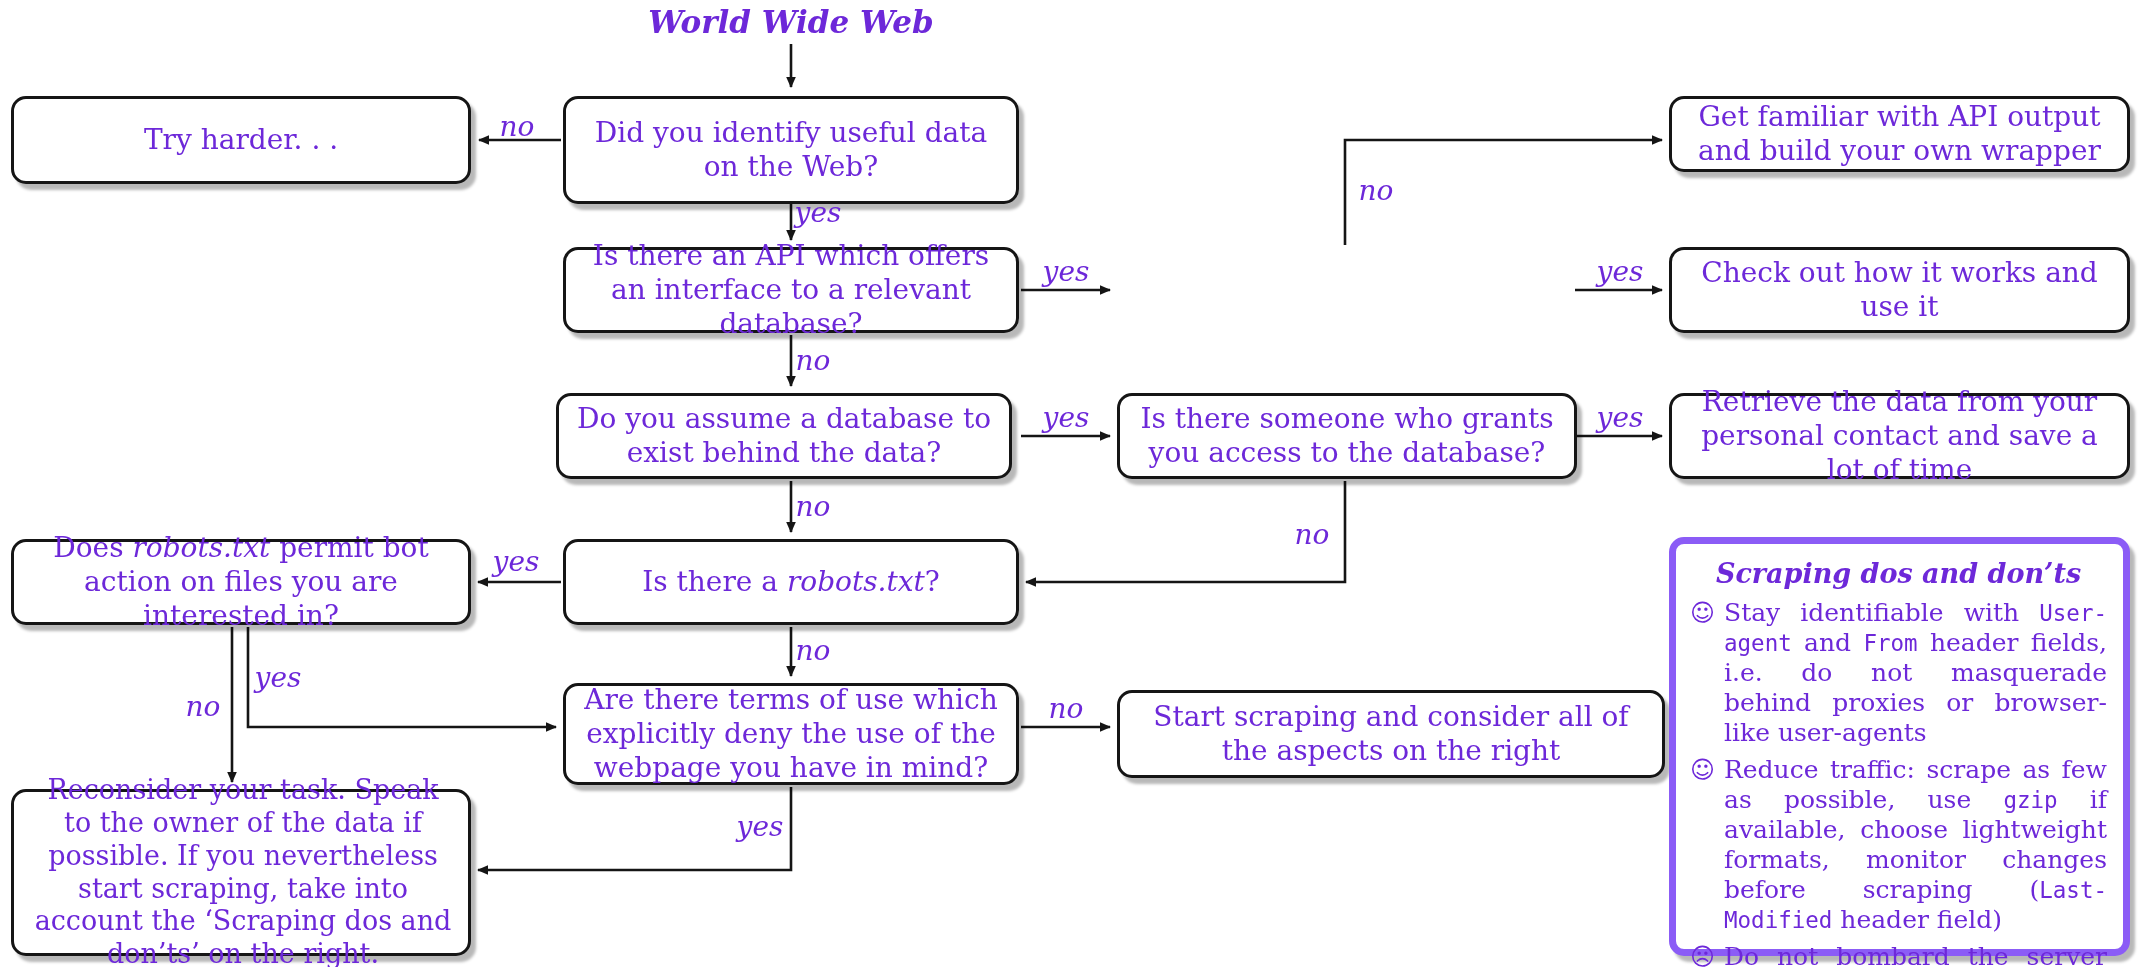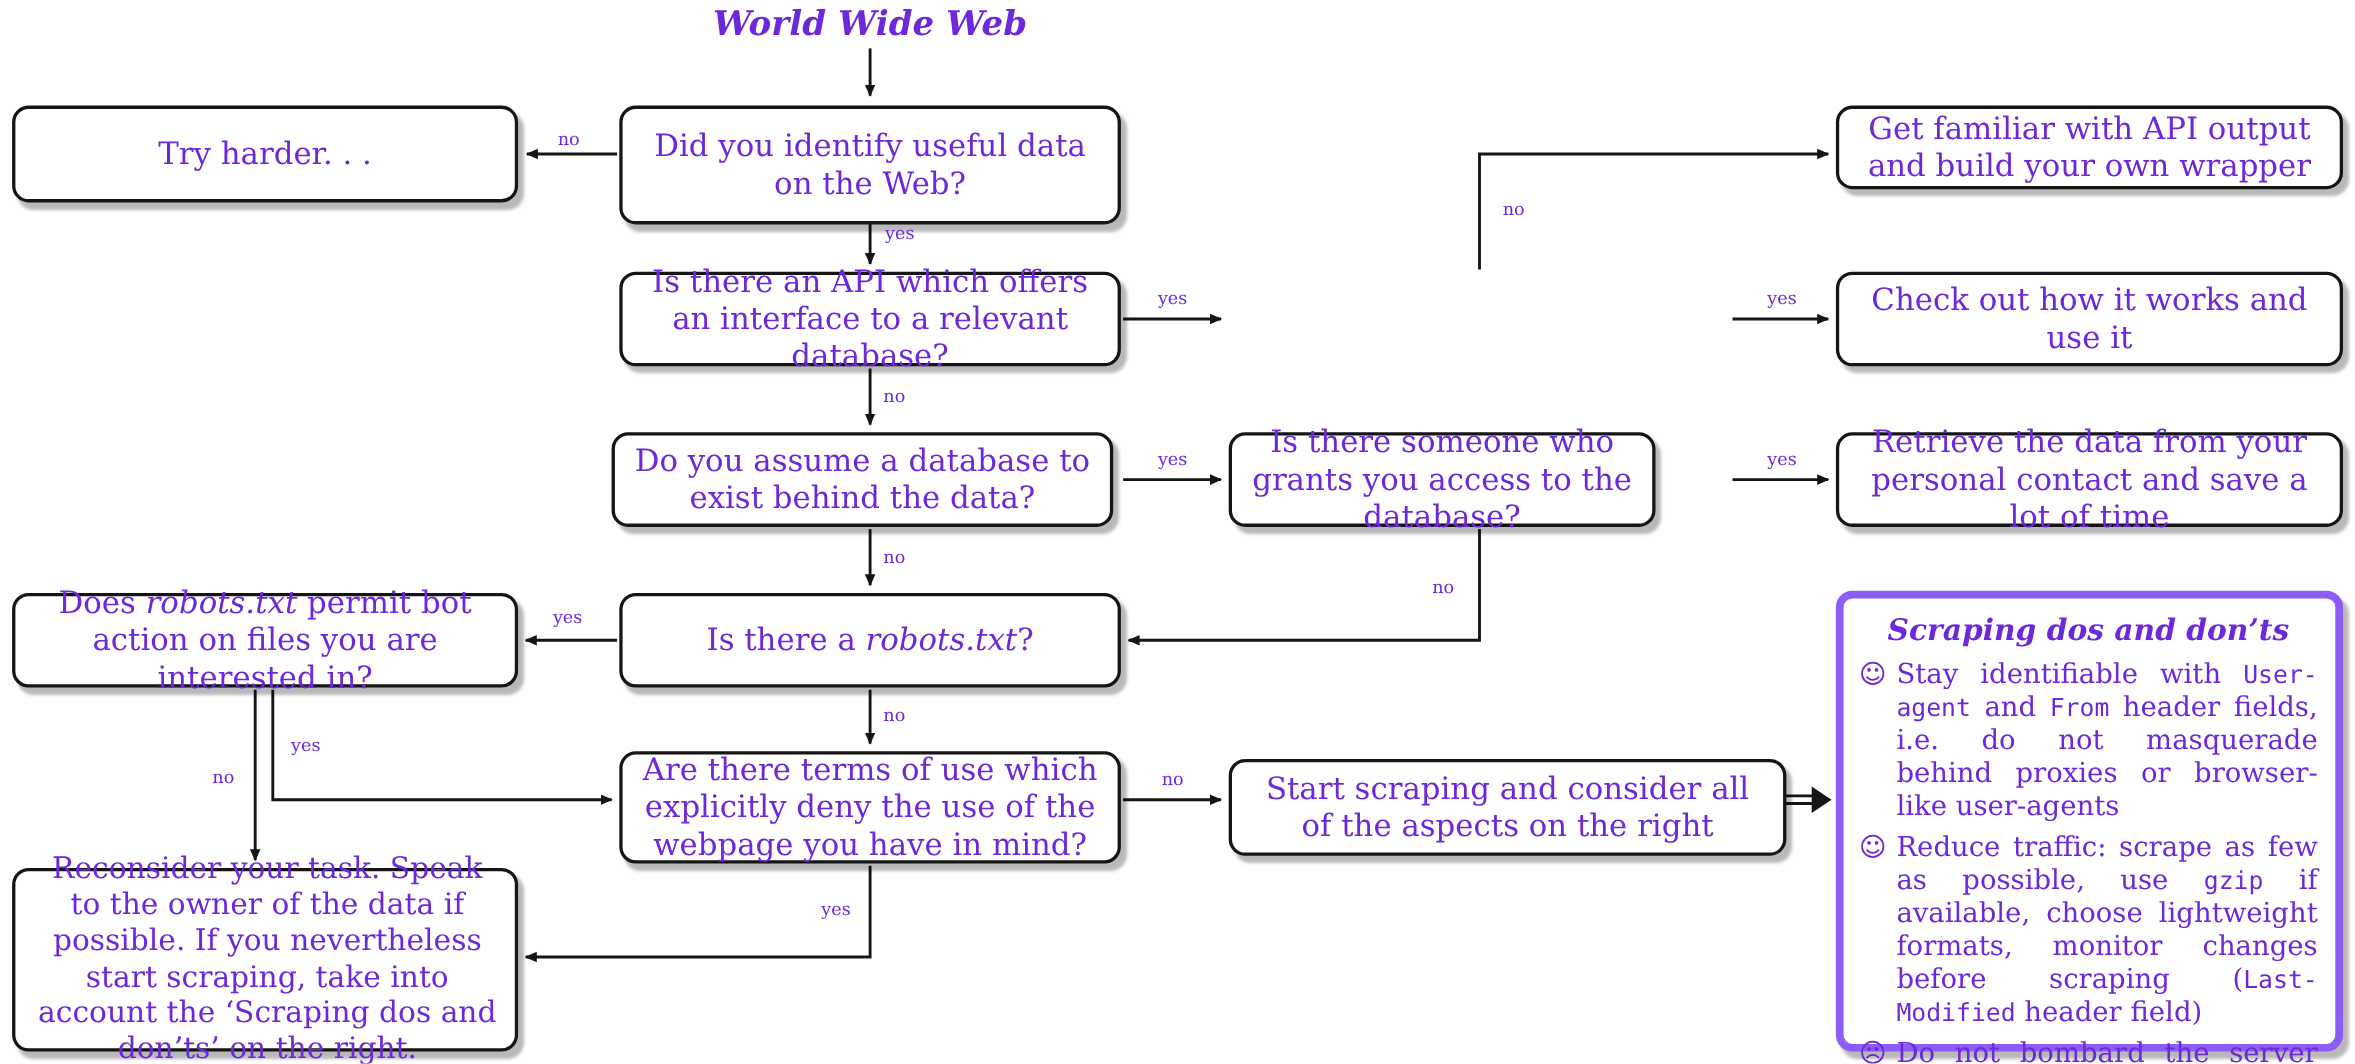--- a/index.html
+++ b/index.html
@@ -33,21 +33,22 @@
     box-sizing:border-box;
   }
   .node .node-text{display:block;}
   .small-text{font-size:27px;}
   .seg-mono{font-family:"DejaVu Sans Mono","Liberation Mono",monospace;font-size:0.90em;}
   .seg-italic{font-style:italic;}
   .seg-sans{font-family:"Liberation Sans","DejaVu Sans",sans-serif;}
   .elabel{
     position:absolute;
     transform:translate(-50%,-50%);
-    font-size:16px;
+    font-style:italic;
+    font-size:28px;
     white-space:nowrap;
     background:transparent;
   }
   svg.wires{position:absolute;left:0;top:0;}
   svg.wires line, svg.wires polyline{stroke:#151515;stroke-width:2.6;fill:none;}
   
   .dospanel{
     position:absolute;
     background:#fff;
     border:7px solid #8b5cf6;
@@ -129,41 +130,41 @@
   </div>
 
   <div class="node" style="left:1669px;top:247px;width:461px;height:86px;">
     <span class="node-text">Check out how it works and use it</span>
   </div>
 
   <div class="node" style="left:556px;top:393px;width:456px;height:86px;">
     <span class="node-text">Do you assume a database to exist behind the data?</span>
   </div>
 
-  <div class="node" style="left:1117px;top:393px;width:388px;height:86px;">
+  <div class="node" style="left:1117px;top:393px;width:460px;height:86px;">
     <span class="node-text">Is there someone who grants you access to the database?</span>
   </div>
 
   <div class="node" style="left:1669px;top:393px;width:461px;height:86px;">
     <span class="node-text">Retrieve the data from your personal contact and save a lot of time</span>
   </div>
 
   <div class="node" style="left:563px;top:539px;width:456px;height:86px;">
     <span class="node-text"><span class="seg-normal">Is there a </span><span class="seg-italic">robots.txt</span><span class="seg-normal">?</span></span>
   </div>
 
   <div class="node" style="left:11px;top:539px;width:460px;height:86px;">
     <span class="node-text"><span class="seg-normal">Does </span><span class="seg-italic">robots.txt</span><span class="seg-normal"> permit bot action on files you are interested in?</span></span>
   </div>
 
   <div class="node" style="left:563px;top:683px;width:456px;height:102px;">
     <span class="node-text">Are there terms of use which explicitly deny the use of the webpage you have in mind?</span>
   </div>
 
-  <div class="node" style="left:1117px;top:690px;width:507px;height:88px;">
+  <div class="node" style="left:1117px;top:690px;width:548px;height:88px;">
     <span class="node-text">Start scraping and consider all of the aspects on the right</span>
   </div>
 
   <div class="node small-text" style="left:11px;top:789px;width:460px;height:167px;padding-left:20px;">
     <span class="node-text">Reconsider your task. Speak to the owner of the data if possible. If you nevertheless start scraping, take into account the ‘Scraping dos and don’ts’ on the right.</span>
   </div>
 
   <div class="dospanel" style="left:1669px;top:537px;width:461px;height:419px;">
     <div class="dostitle">Scraping dos and don’ts</div>
     <div class="ddi">

